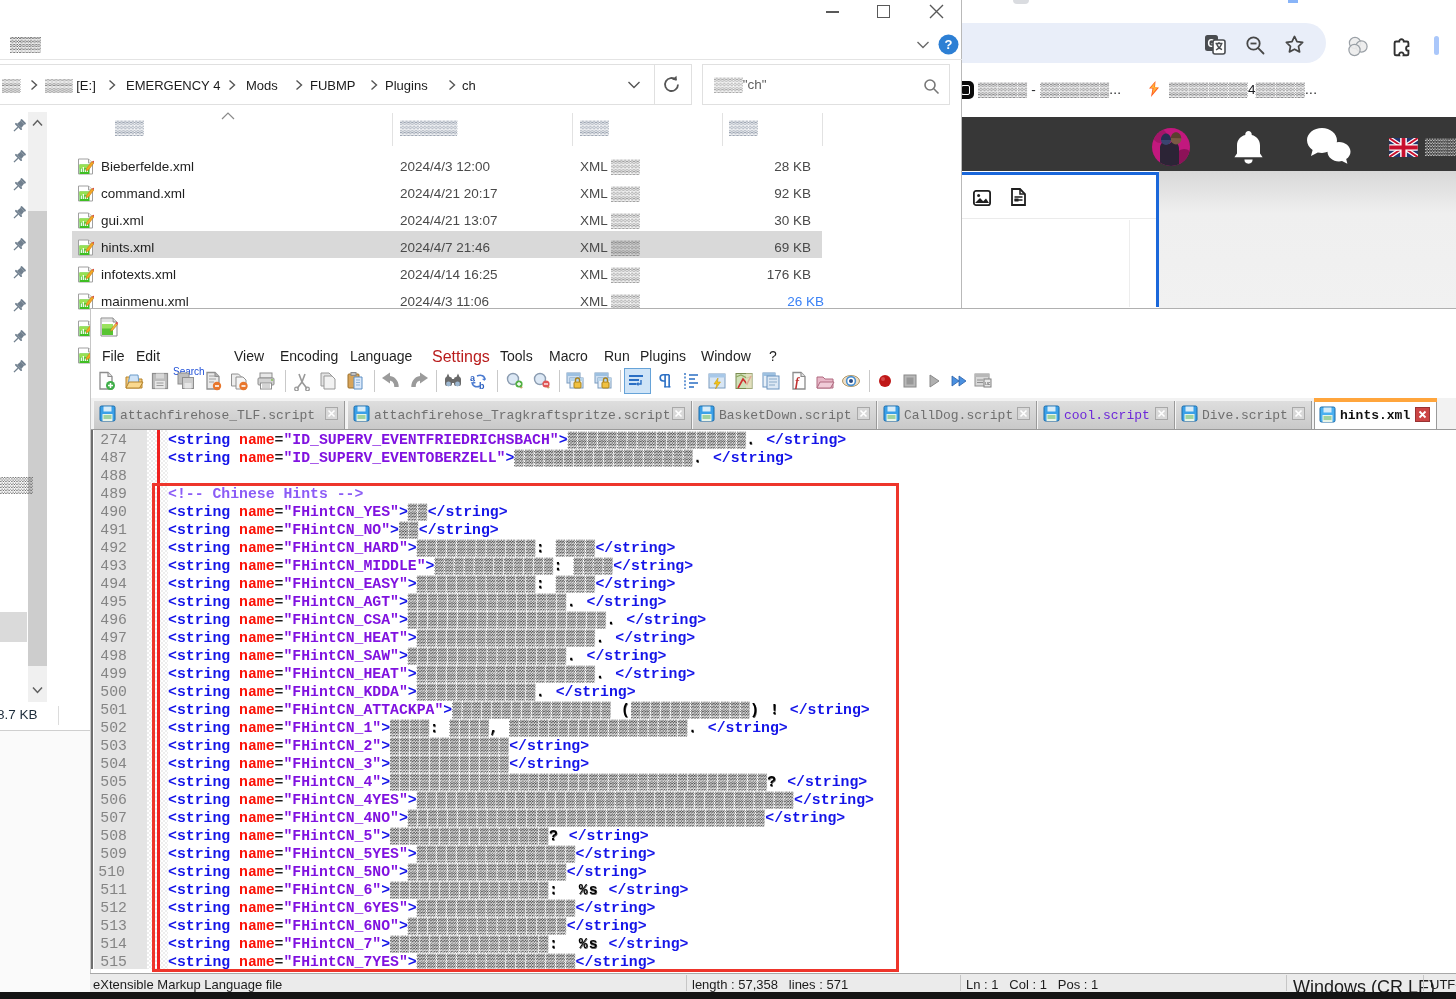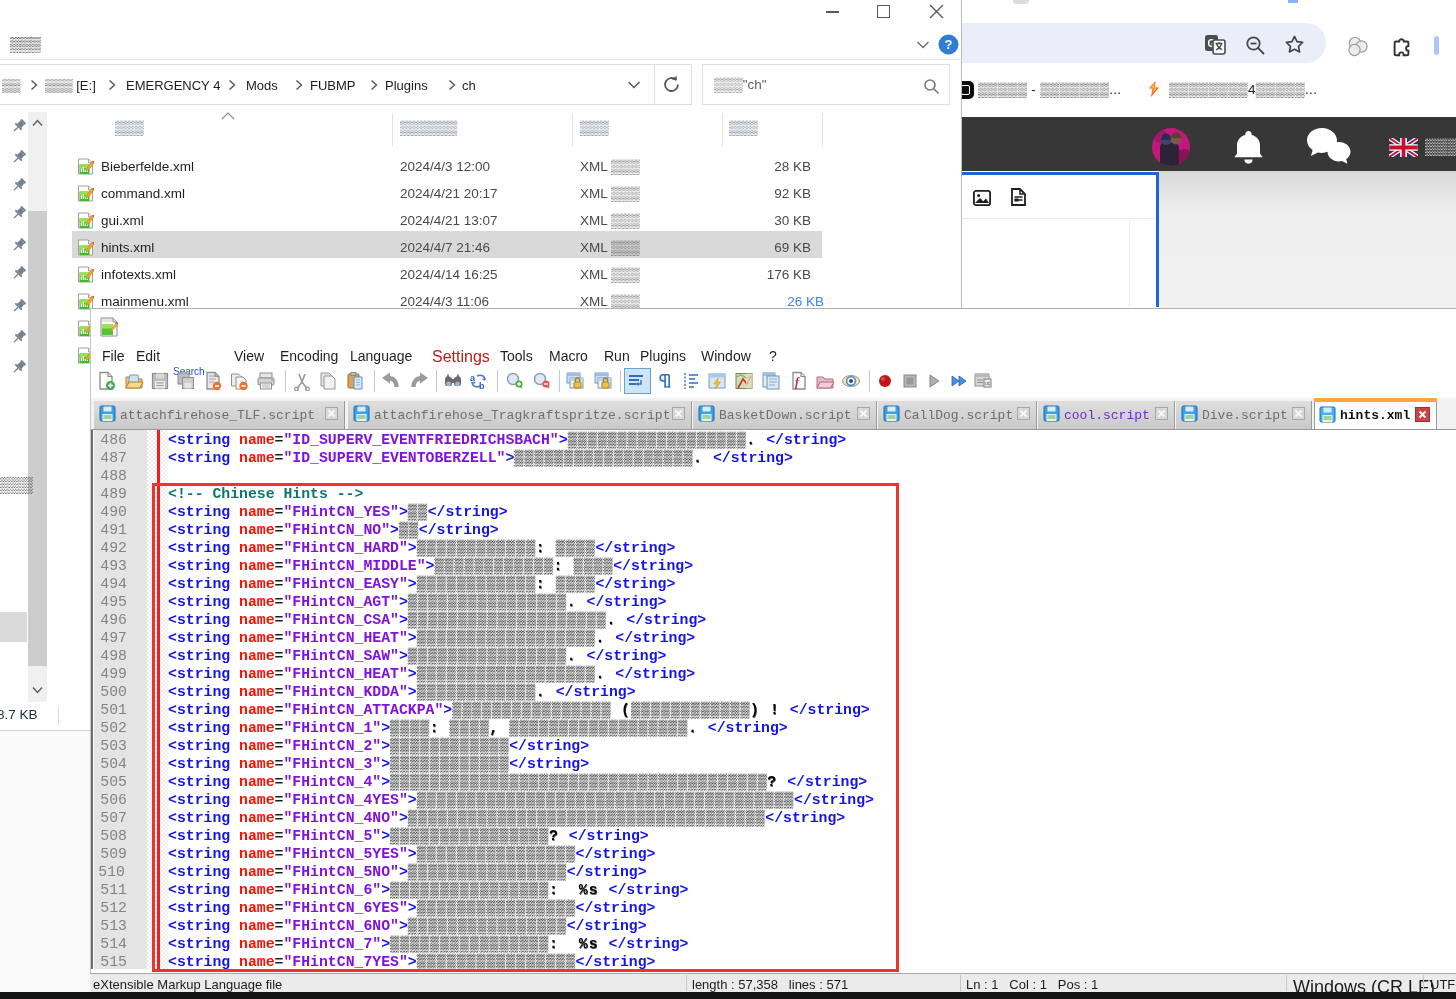--- a/index.html
+++ b/index.html
@@ -2,21 +2,21 @@
 <html><head><meta charset="utf-8"><style>
 *{margin:0;padding:0;box-sizing:border-box}
 html,body{width:1456px;height:999px;overflow:hidden;background:#fafafa;font-family:"Liberation Sans",sans-serif}
 .abs{position:absolute}
 .sans{font-family:"Liberation Sans",sans-serif}
 .mono{font-family:"Liberation Mono",monospace}
 #stage{position:absolute;top:0;left:0;width:1456px;height:999px}
 
 .cl{position:absolute;left:168px;white-space:pre;font:bold 14.8px "Liberation Mono",monospace;line-height:18px;color:#000}
 .ln{position:absolute;left:0;width:31px;text-align:right;white-space:pre;font:14.8px "Liberation Mono",monospace;line-height:18px;color:#848484}
-.t{color:#1414e8}.at{color:#fb1005}.eq{color:#1c1c1c}.v{color:#8012e0}.cm{color:#0f766e}.cjk{color:#000;letter-spacing:1.05px;text-shadow:0.5px 0.5px #666}
+.t{color:#1414e8}.at{color:#fb1005}.eq{color:#1c1c1c}.v{color:#8012e0}.cm{color:#8b5cf6}.cjk{color:#000;letter-spacing:1.05px;text-shadow:0.5px 0.5px #666}
 </style></head><body>
 <div id="stage">
 
 <div class="abs" style="left:955px;top:0;width:501px;height:320px;background:#fff">
 <div class="abs" style="left:58px;top:0;width:16px;height:4px;background:#dadce0;border-radius:0 0 6px 6px"></div>
 <div class="abs" style="left:333px;top:0;width:10px;height:3px;background:#88b4f8"></div>
 <div class="abs" style="left:-20px;top:23px;width:391px;height:40px;background:#e9eef9;border-radius:20px"></div>
 <svg class="abs" style="left:249px;top:34px" width="23" height="22" viewBox="0 0 23 22">
 <rect x="1" y="1" width="13" height="16" rx="2.5" fill="#494c50"></rect>
 <text x="7.5" y="13" font-size="10" font-weight="bold" fill="#fff" text-anchor="middle" font-family="Liberation Sans">G</text>
@@ -644,21 +644,21 @@
 <div class="abs mono" style="left:1340px;top:408px;font-size:13px;color:#111;font-weight:bold">hints.xml</div>
 <div class="abs" style="left:1415px;top:407px;width:15px;height:15px;background:#cc4444;border:1px solid #993333"></div>
 <svg class="abs" style="left:1418px;top:410px" width="9" height="9" viewBox="0 0 9 9">
       <path d="M1.5 1.5 7.5 7.5M7.5 1.5 1.5 7.5" stroke="#fff" stroke-width="1.8"></path>
     </svg>
 <div class="abs" style="left:91px;top:429px;width:1365px;height:540px;background:#fff;border-top:1px solid #9a9a9a"></div>
 <div class="abs" style="left:91px;top:430px;width:2px;height:539px;background:#6e6e6e"></div>
 <div class="abs" style="left:94px;top:430px;width:53px;height:539px;background:#e4e4e4"></div>
 <div class="abs" style="left:147px;top:430px;width:21px;height:539px;background:conic-gradient(#ededed 25%,#fff 25% 50%,#ededed 50% 75%,#fff 75%);background-size:4px 4px"></div>
 <div class="abs" style="left:157px;top:430px;width:2.5px;height:539px;background:#f02020"></div>
-<div class="ln" style="left:96px;top:431px">486</div>
+<div class="ln" style="left:96px;top:431px">274</div>
 <div class="cl" style="top:431px"><span class="t">&lt;string </span><span class="at">name</span><span class="eq">=</span><span class="v">"ID_SUPERV_EVENTFRIEDRICHSBACH"</span><span class="t">&gt;</span><span class="cjk">▒▒▒▒▒▒▒▒▒▒▒▒▒▒▒▒▒▒. </span><span class="t">&lt;/string&gt;</span></div>
 <div class="ln" style="left:96px;top:449px">487</div>
 <div class="cl" style="top:449px"><span class="t">&lt;string </span><span class="at">name</span><span class="eq">=</span><span class="v">"ID_SUPERV_EVENTOBERZELL"</span><span class="t">&gt;</span><span class="cjk">▒▒▒▒▒▒▒▒▒▒▒▒▒▒▒▒▒▒. </span><span class="t">&lt;/string&gt;</span></div>
 <div class="ln" style="left:96px;top:467px">488</div>
 <div class="ln" style="left:96px;top:485px">489</div>
 <div class="cl" style="top:485px"><span class="cm">&lt;!-- Chinese Hints --&gt;</span></div>
 <div class="ln" style="left:96px;top:503px">490</div>
 <div class="cl" style="top:503px"><span class="t">&lt;string </span><span class="at">name</span><span class="eq">=</span><span class="v">"FHintCN_YES"</span><span class="t">&gt;</span><span class="cjk">▒▒</span><span class="t">&lt;/string&gt;</span></div>
 <div class="ln" style="left:96px;top:521px">491</div>
 <div class="cl" style="top:521px"><span class="t">&lt;string </span><span class="at">name</span><span class="eq">=</span><span class="v">"FHintCN_NO"</span><span class="t">&gt;</span><span class="cjk">▒▒</span><span class="t">&lt;/string&gt;</span></div>

